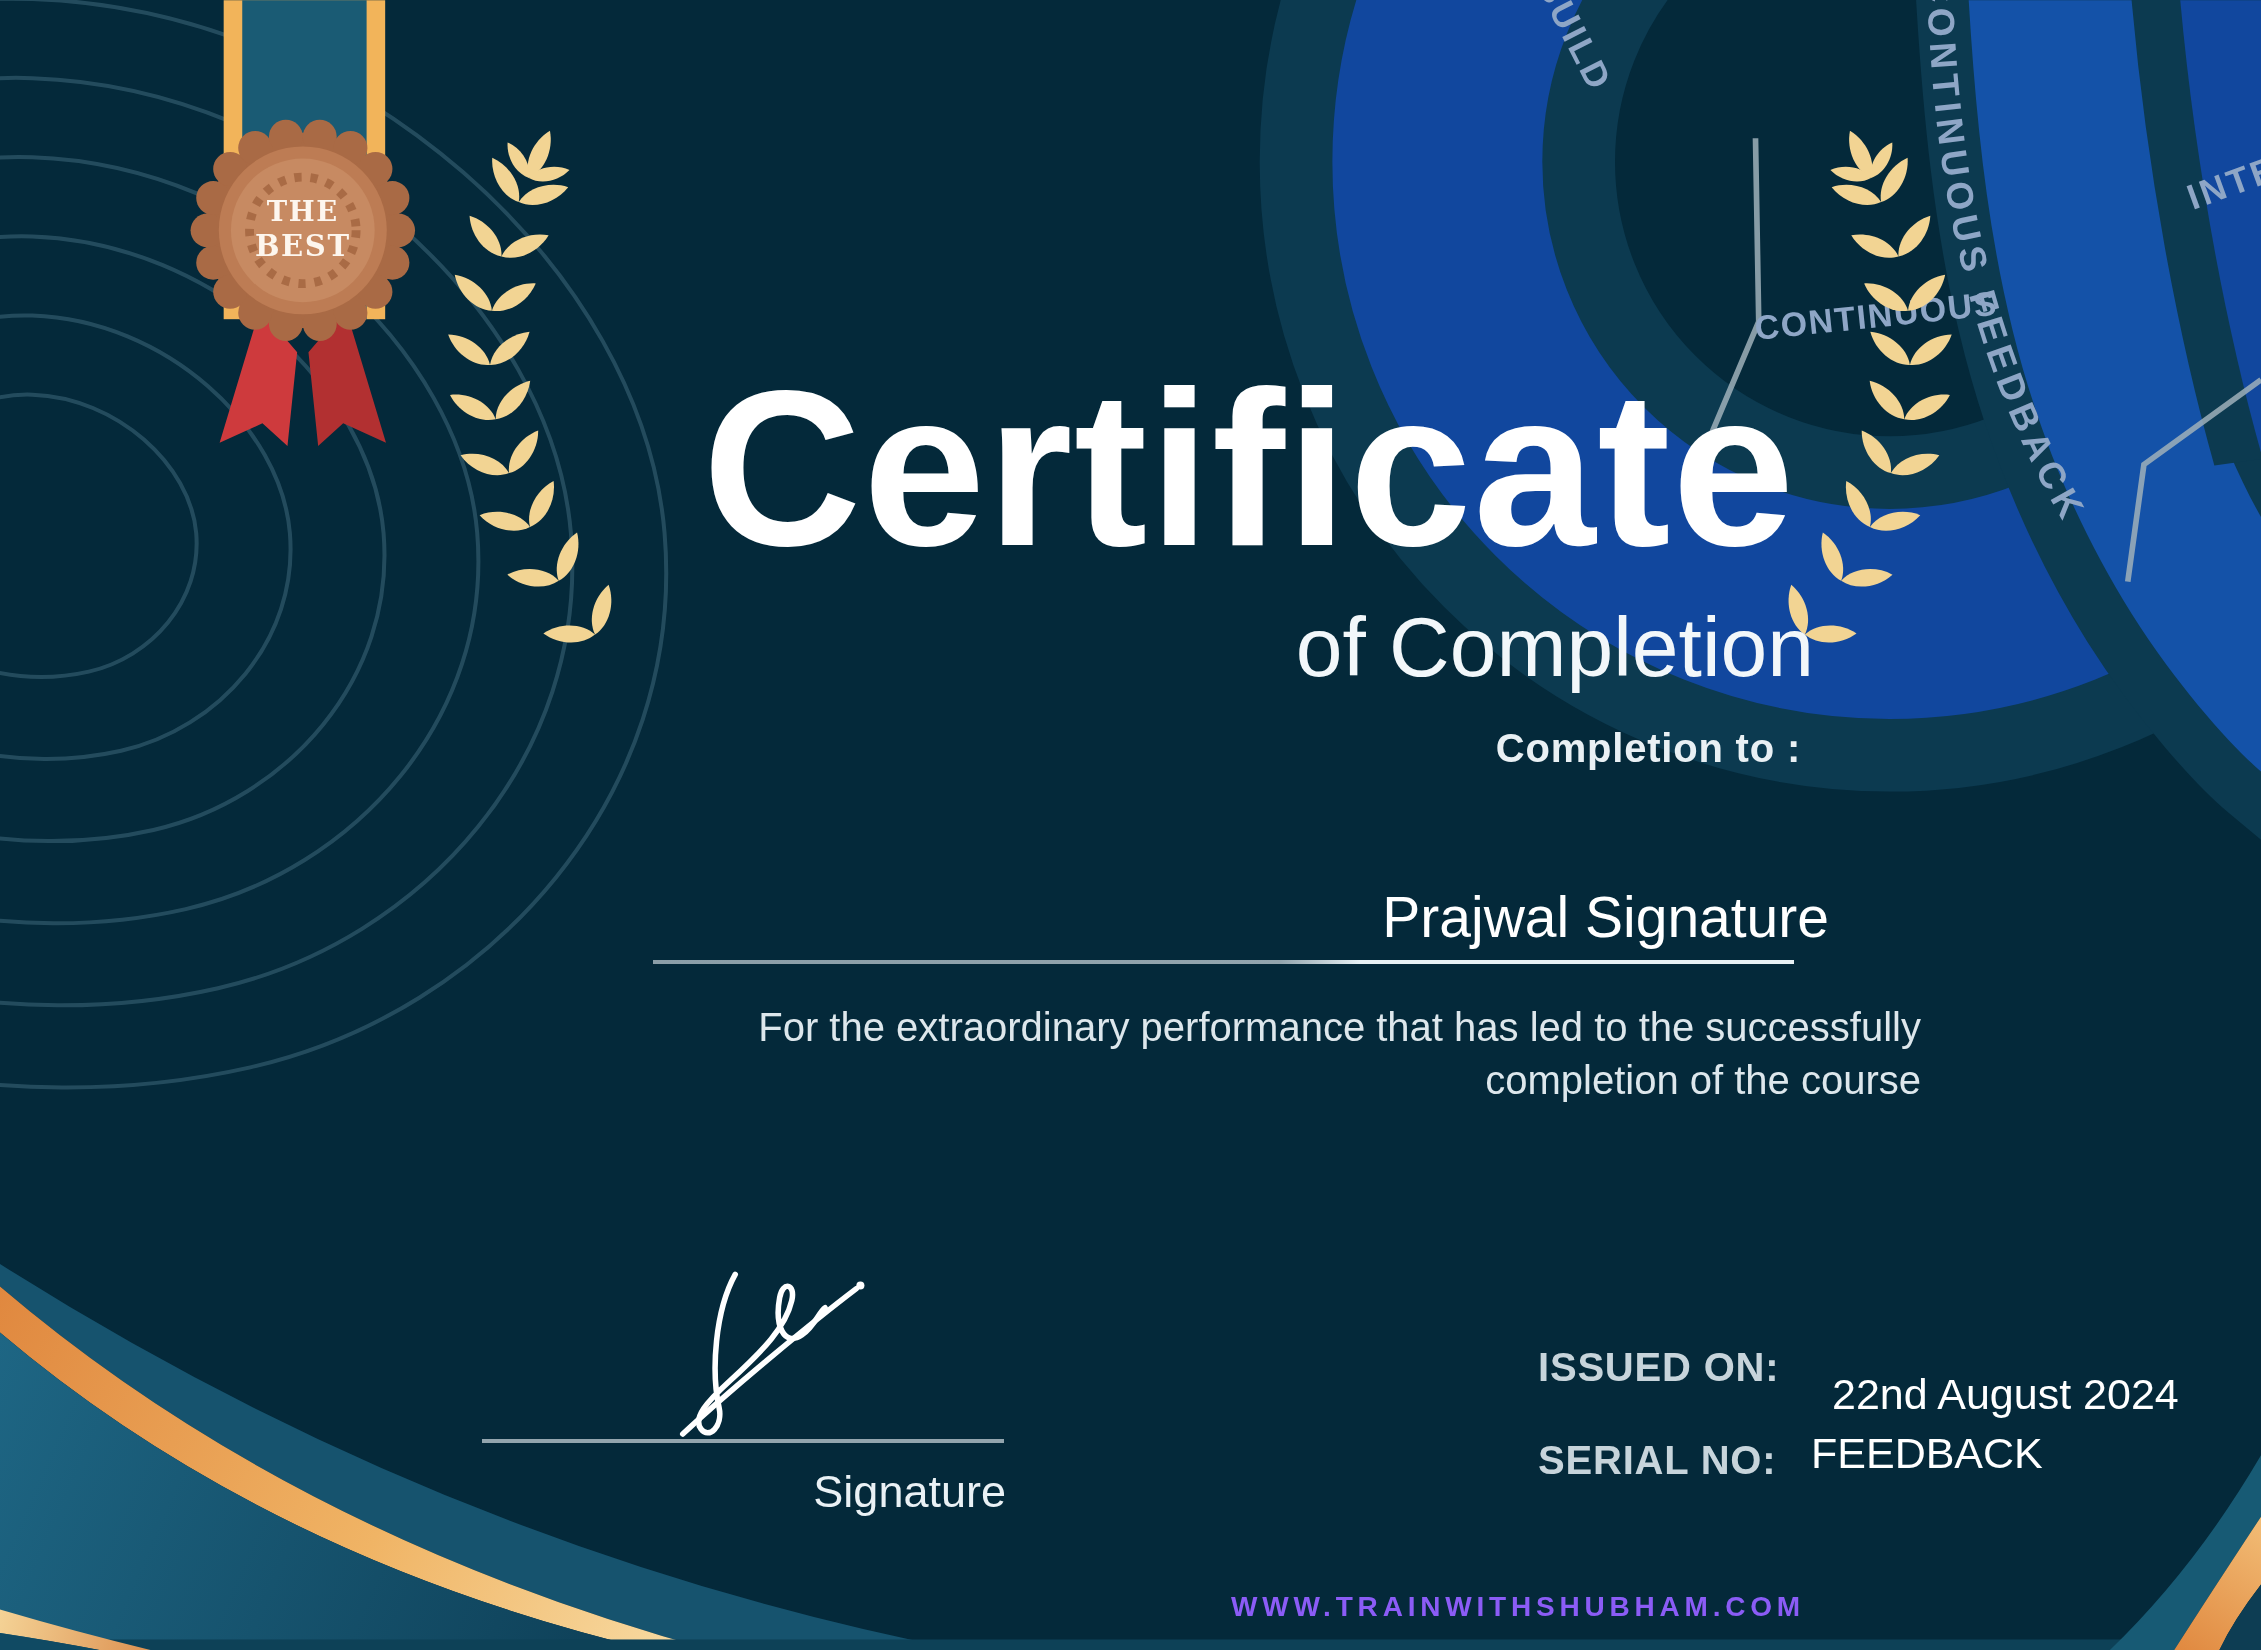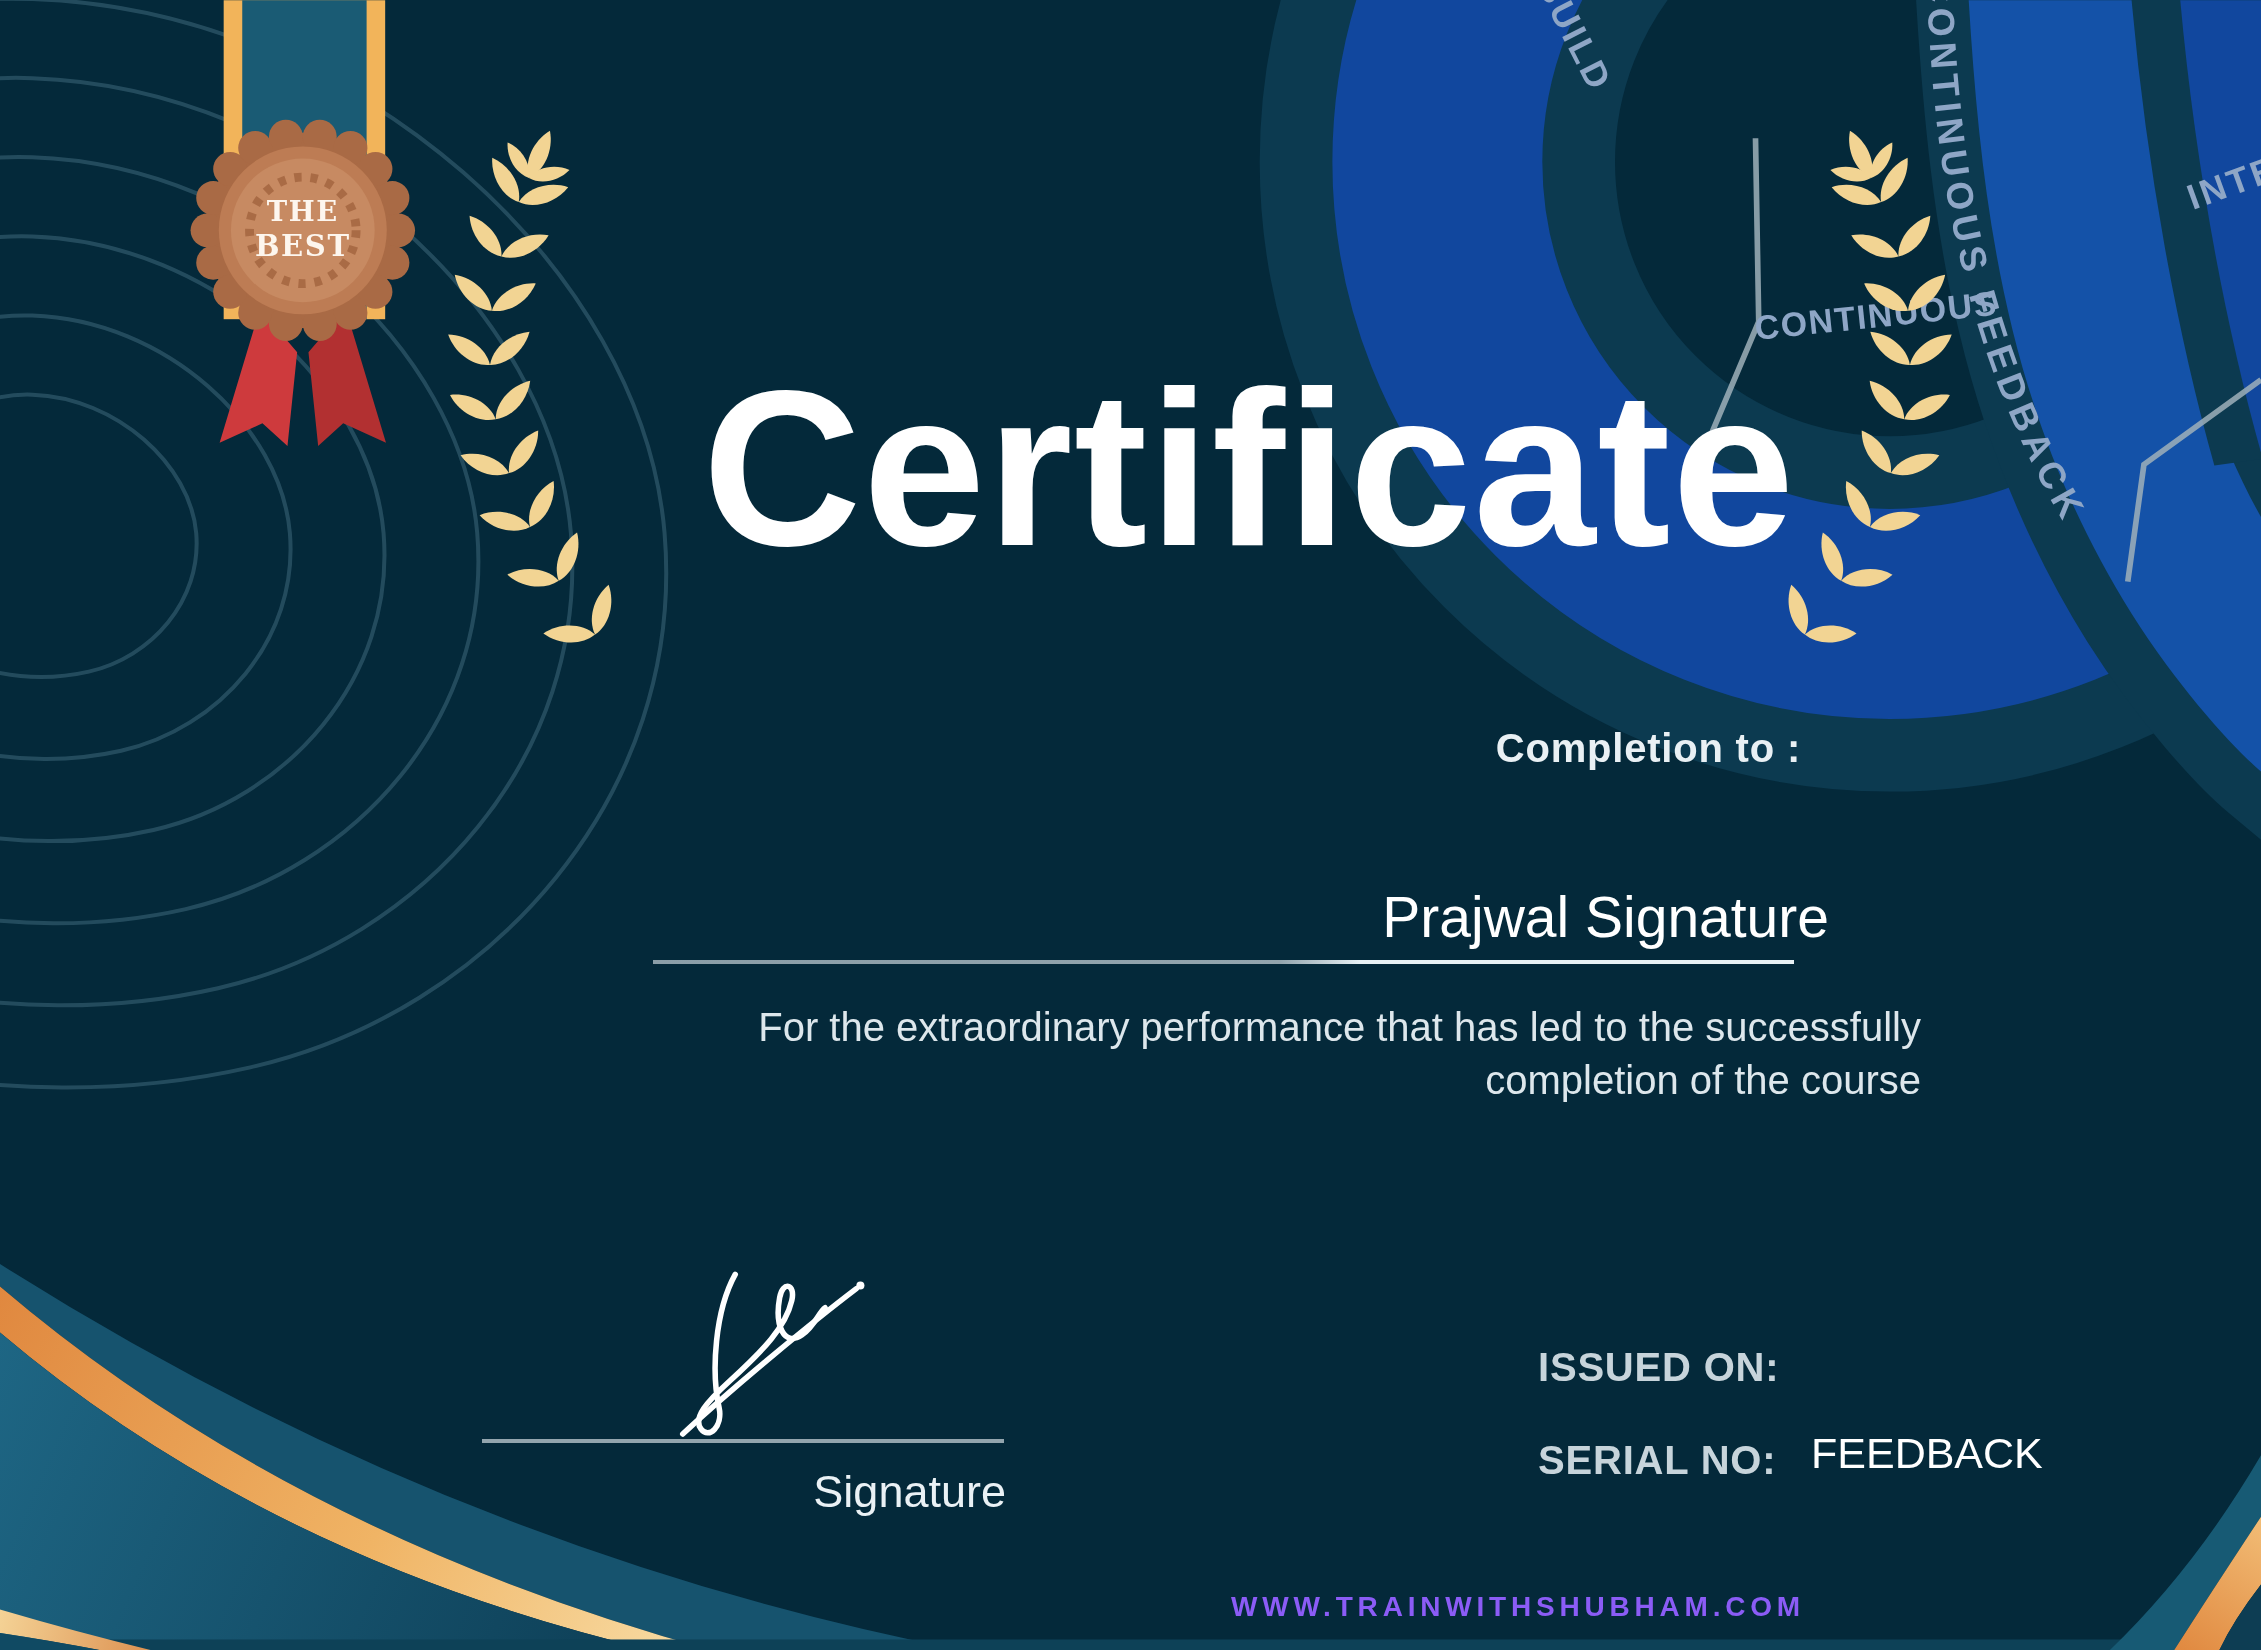--- a/index.html
+++ b/index.html
@@ -217,29 +217,31 @@
     </g>
 
     <g transform="translate(838,1568) scale(1.25)" fill="none" stroke="#ffffff" stroke-width="5.5" stroke-linecap="round">
       <path d="M58,8 C38,44 34,104 42,140 C46,158 32,172 24,161 C16,150 30,134 52,114 C86,83 108,60 114,34 C118,17 105,14 102,31 C97,58 106,80 124,68 C137,59 141,45 147,41"></path>
       <path d="M6,166 C58,118 132,57 178,22"></path>
       <circle cx="182" cy="19" r="4" fill="#ffffff" stroke="none"></circle>
     </g>
   </svg>
 
   <div class="txt title">Certificate</div>
+  <div class="txt subtitle">of Completion</div>
   <div class="txt presented">Completion to :</div>
   <div class="txt name">Prajwal Signature</div>
   <div class="underline"></div>
   <div class="txt para">
     <span>For the extraordinary performance that has led to the successfully</span><br>
     <span>completion of the course</span>
   </div>
   <div class="sigline"></div>
   <div class="txt siglabel">Signature</div>
 
   <div class="metalabel il">ISSUED ON:</div>
+  <div class="metavalue iv">22nd August 2024</div>
   <div class="metalabel sl">SERIAL NO:</div>
   <div class="metavalue sv">FEEDBACK</div>
 
   <div class="txt website">WWW.TRAINWITHSHUBHAM.COM</div>
 </div>
 
 
 </body></html>

